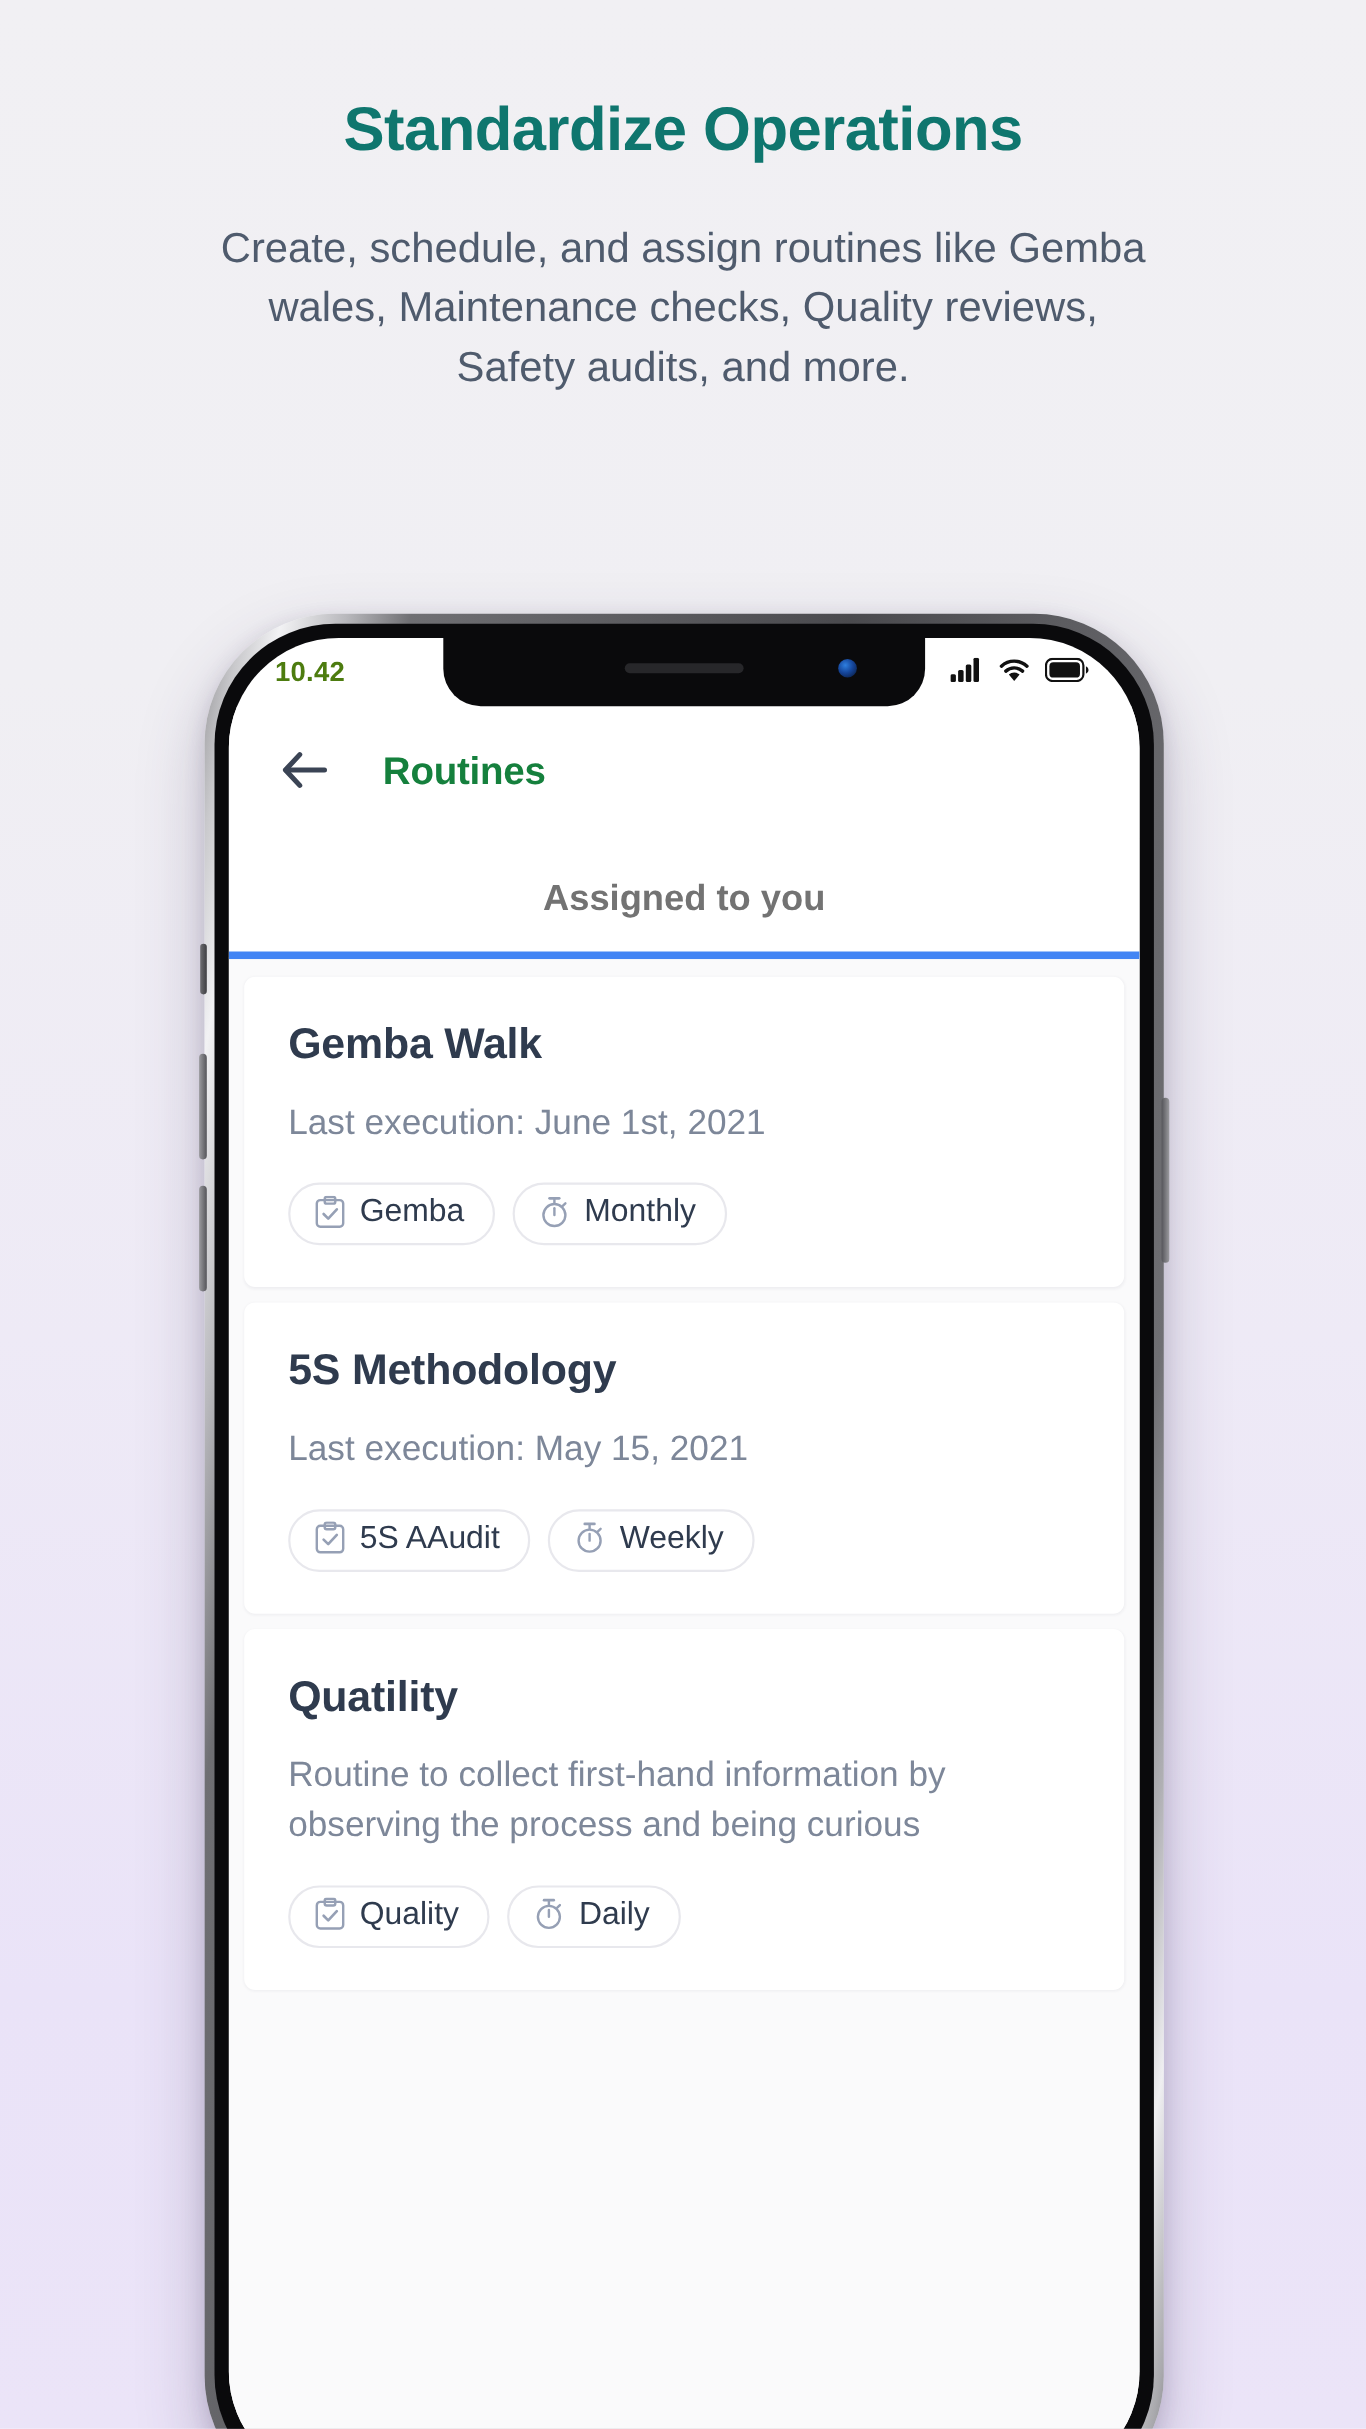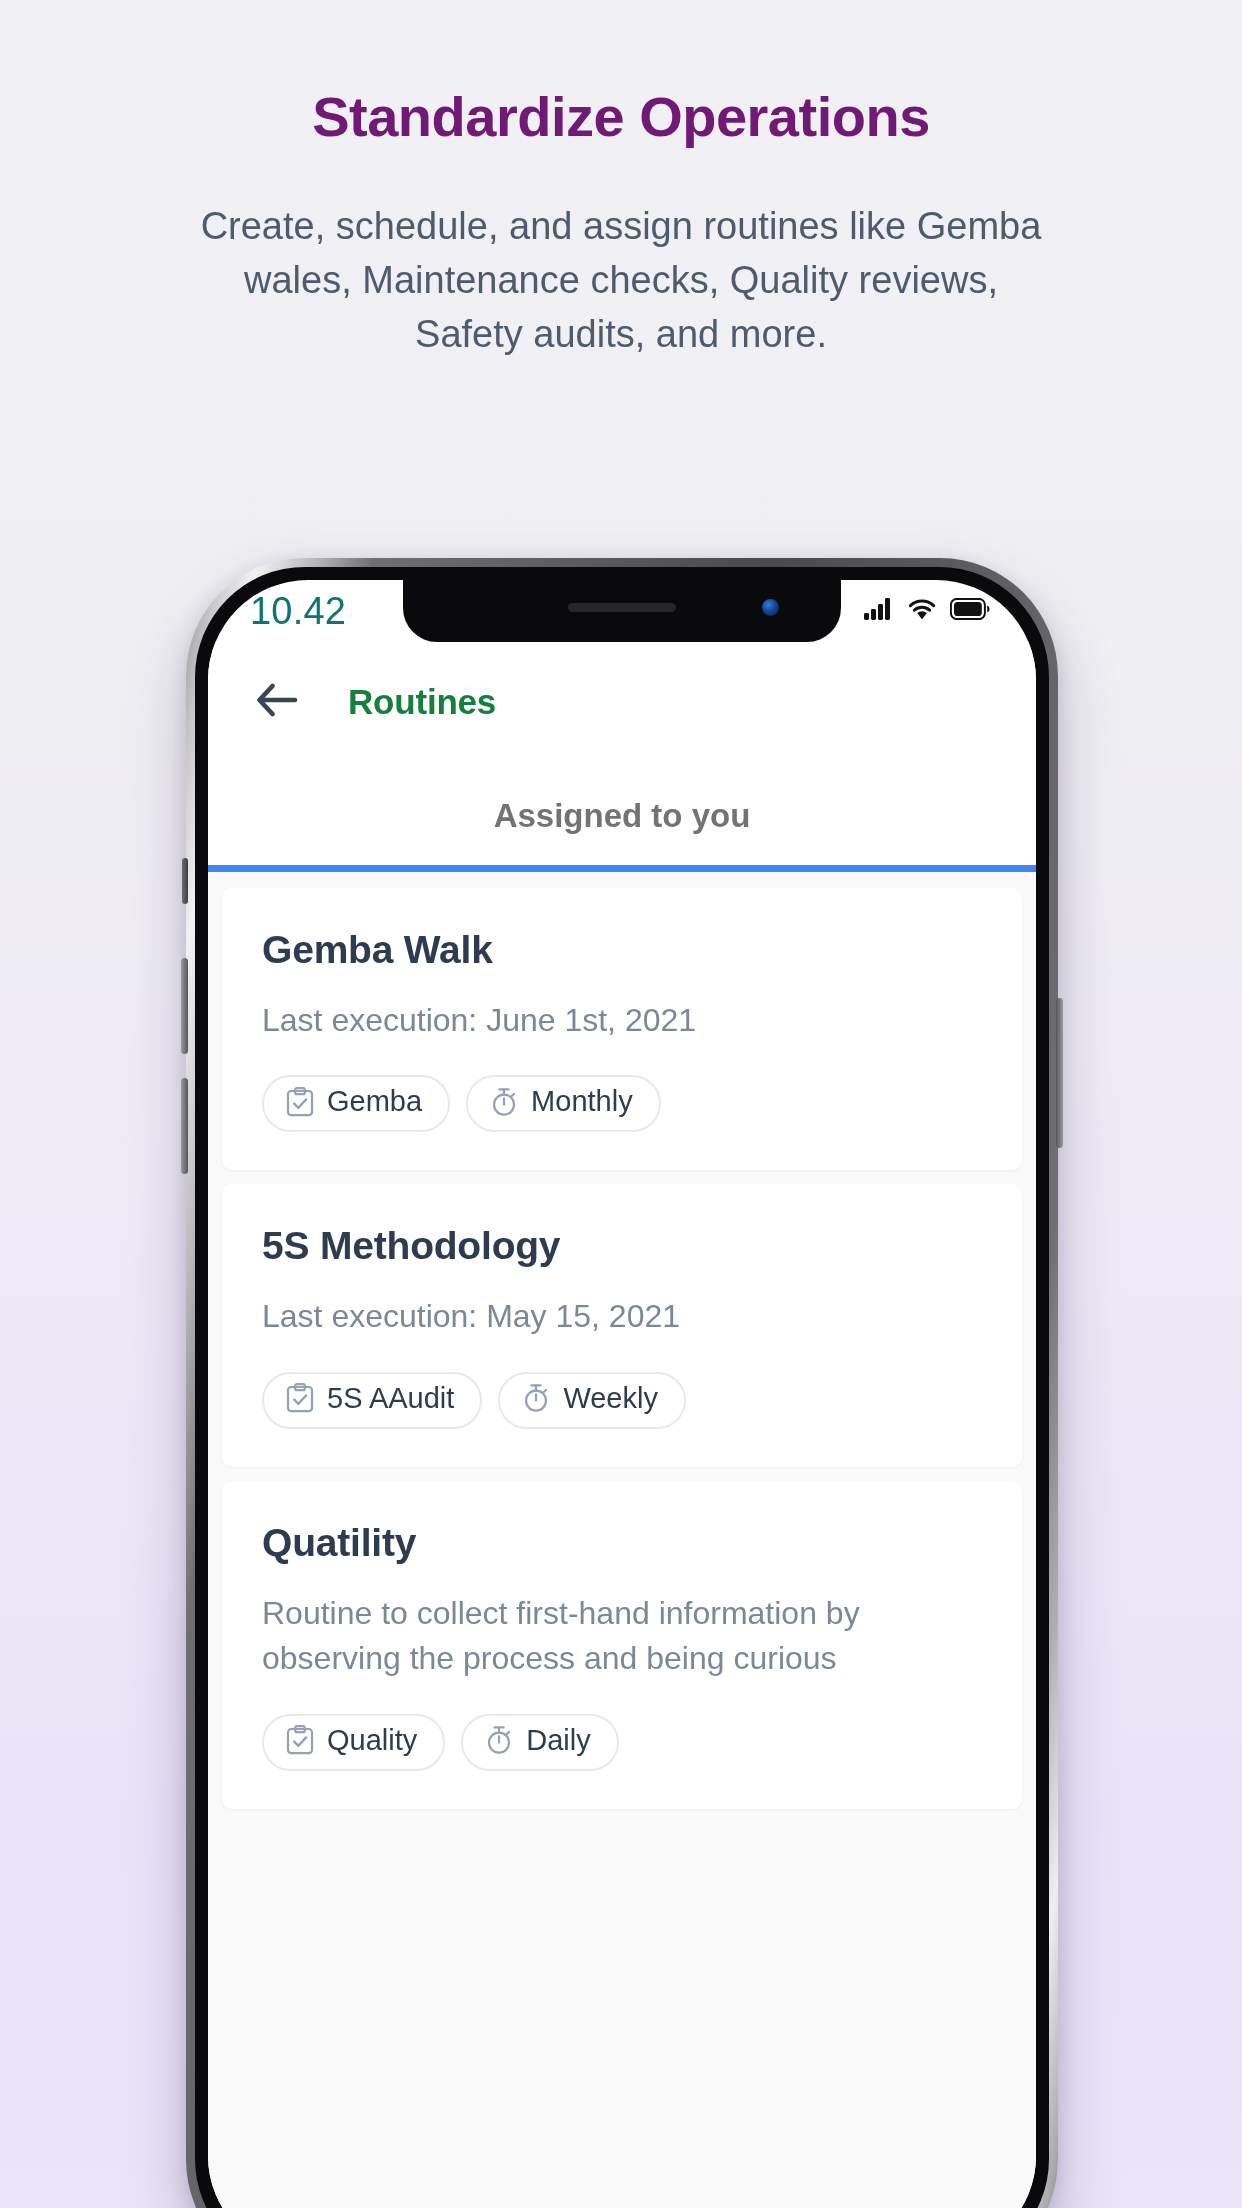--- a/index.html
+++ b/index.html
@@ -19,21 +19,21 @@
   
   .promo {
     position: absolute;
     top: 0; left: 0; right: 0;
     padding-top: 86px;
     text-align: center;
   }
   .promo-title {
     font-size: 56px;
     font-weight: bold;
-    color: #701a75;
+    color: #0f766e;
     letter-spacing: -0.5px;
     line-height: 1.1;
   }
   .promo-sub {
     margin-top: 52px;
     font-size: 38px;
     line-height: 1.42;
     color: #4f5b6d;
     width: 860px;
     margin-left: auto;
@@ -153,24 +153,24 @@
     position: absolute;
     left: 0; right: 0; top: 0;
     height: 62px;
     display: flex;
     align-items: center;
     justify-content: space-between;
     padding: 0 46px 0 42px;
     z-index: 5;
   }
   .status-time {
-    font-size: 38px;
-    color: #0f766e;
+    font-size: 25px;
+    color: #4d7c0f;
     letter-spacing: 0.2px;
-    font-weight: 400;
+    font-weight: 700;
   }
   .status-icons {
     display: flex;
     align-items: center;
     gap: 13px;
   }
 
   
   .app-header {
     position: absolute;

